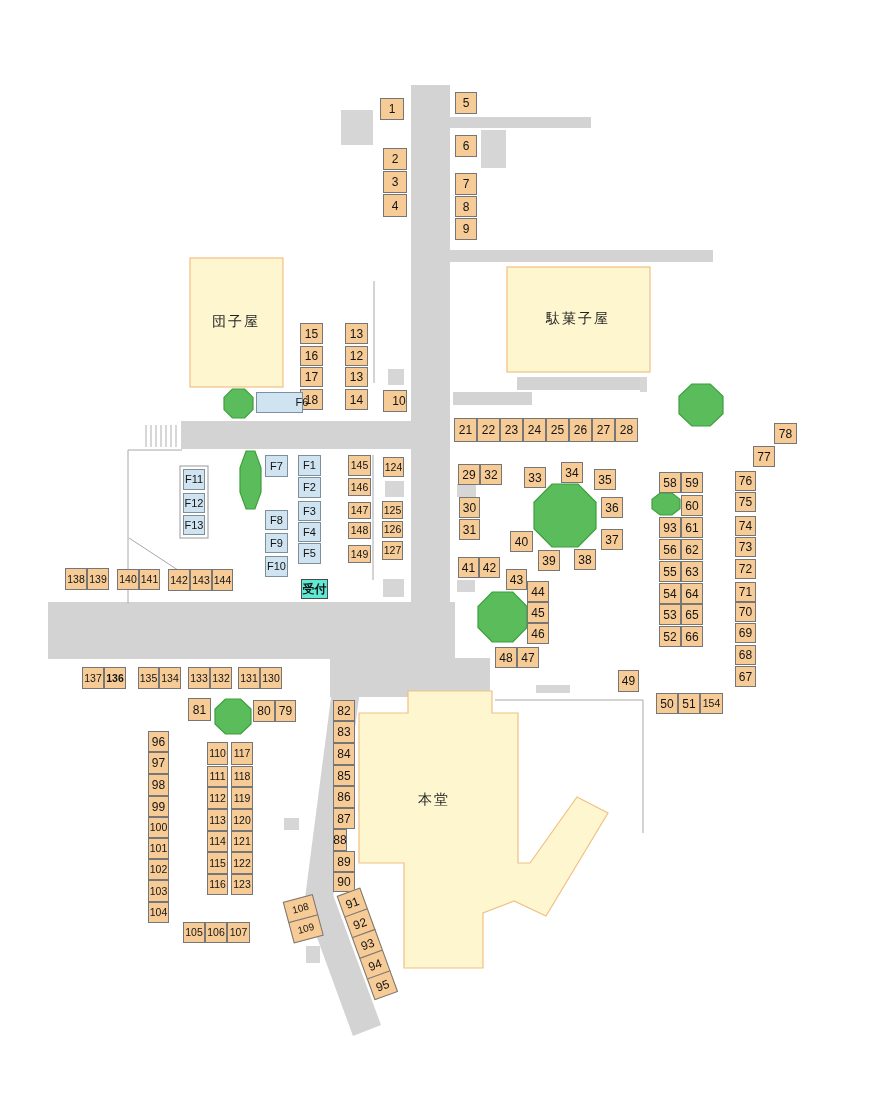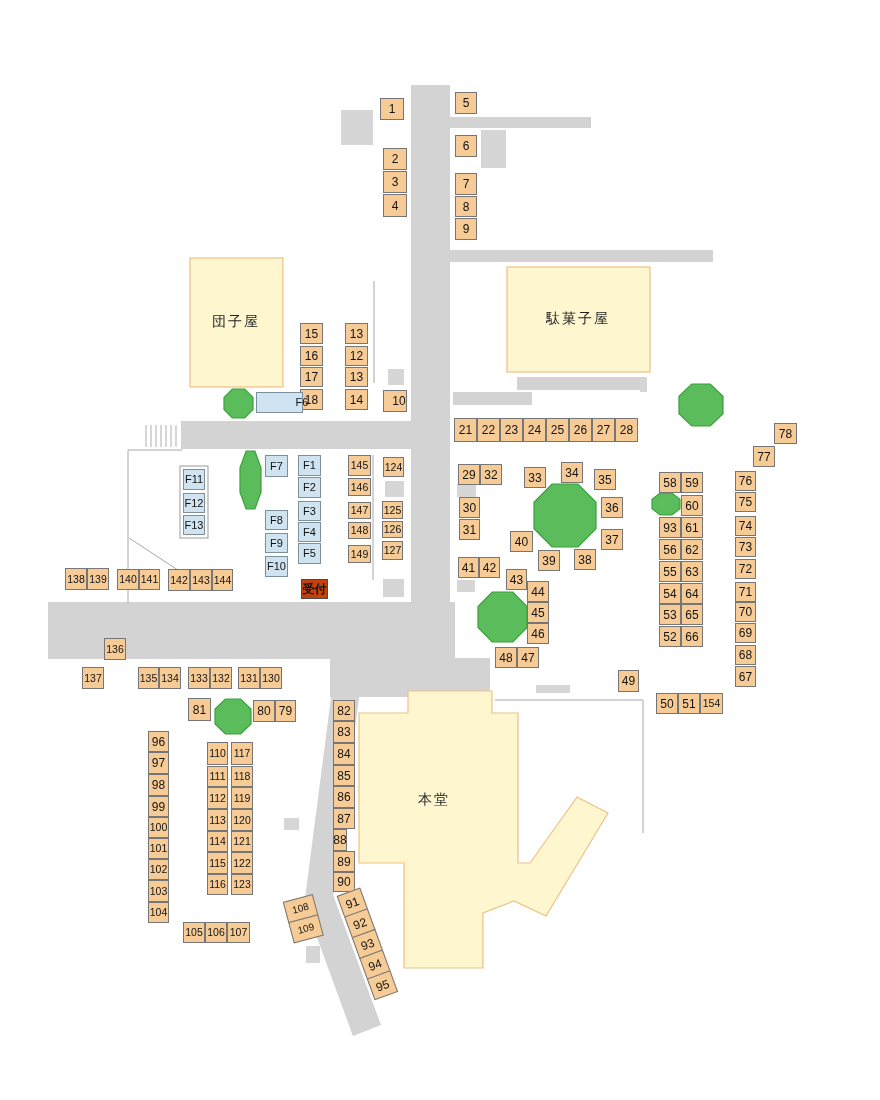--- a/index.html
+++ b/index.html
@@ -8,21 +8,21 @@
     font-family:"Liberation Sans",sans-serif;
   }
   #gfx{position:absolute;left:0;top:0;z-index:1;}
   .stall{
     position:absolute;box-sizing:border-box;z-index:3;
     background:#f6cb96;border:1px solid #767676;color:#141414;
     display:flex;align-items:center;justify-content:center;
     font-size:12px;line-height:1;letter-spacing:0;
   }
   .stall.f{background:#cfe3f0;border-color:#7d8f9b;font-size:11px;}
-  .stall.r{background:#c2410c;border-color:#4a4a4a;font-weight:bold;font-size:12px;}
+  .stall.r{background:#5eead4;border-color:#4a4a4a;font-weight:bold;font-size:12px;}
   .stall.s3{font-size:10.5px;}
   .rotgroup{position:absolute;z-index:3;transform-origin:top left;}
   .rotgroup .stall{position:relative;margin-top:-1px;}
   .bldg-label{
     position:absolute;z-index:2;color:#222;font-size:14px;letter-spacing:2px;
     transform:translate(-50%,-50%);white-space:nowrap;pointer-events:none;
   }
 </style>
 </head>
 <body>
@@ -180,21 +180,21 @@
     <div class="stall" style="left: 735px; top: 559px; width: 21px; height: 20px;">72</div>
     <div class="stall" style="left: 735px; top: 582px; width: 21px; height: 20px;">71</div>
     <div class="stall" style="left: 735px; top: 602px; width: 21px; height: 20px;">70</div>
     <div class="stall" style="left: 735px; top: 623px; width: 21px; height: 20px;">69</div>
     <div class="stall" style="left: 735px; top: 645px; width: 21px; height: 20px;">68</div>
     <div class="stall" style="left: 735px; top: 666px; width: 21px; height: 21px;">67</div>
     <div class="stall" style="left: 656px; top: 693px; width: 22px; height: 21px;">50</div>
     <div class="stall" style="left: 678px; top: 693px; width: 22px; height: 21px;">51</div>
     <div class="stall s3" style="left: 700px; top: 693px; width: 23px; height: 21px;">154</div>
     <div class="stall s3" style="left: 82px; top: 667px; width: 22px; height: 22px;">137</div>
-    <div class="stall s3" style="left: 104px; top: 638px; width: 22px; height: 22px;">136</div>
+    <div class="stall s3" style="left: 104px; top: 667px; width: 22px; height: 22px; font-weight: bold;">136</div>
     <div class="stall s3" style="left: 138px; top: 667px; width: 21px; height: 22px;">135</div>
     <div class="stall s3" style="left: 159px; top: 667px; width: 22px; height: 22px;">134</div>
     <div class="stall s3" style="left: 188px; top: 667px; width: 22px; height: 22px;">133</div>
     <div class="stall s3" style="left: 210px; top: 667px; width: 22px; height: 22px;">132</div>
     <div class="stall s3" style="left: 238px; top: 667px; width: 22px; height: 22px;">131</div>
     <div class="stall s3" style="left: 260px; top: 667px; width: 22px; height: 22px;">130</div>
     <div class="stall" style="left: 188px; top: 698px; width: 23px; height: 23px;">81</div>
     <div class="stall" style="left: 253px; top: 700px; width: 22px; height: 22px;">80</div>
     <div class="stall" style="left: 275px; top: 700px; width: 21px; height: 22px;">79</div>
     <div class="stall" style="left: 333px; top: 700px; width: 22px; height: 21px;">82</div>

